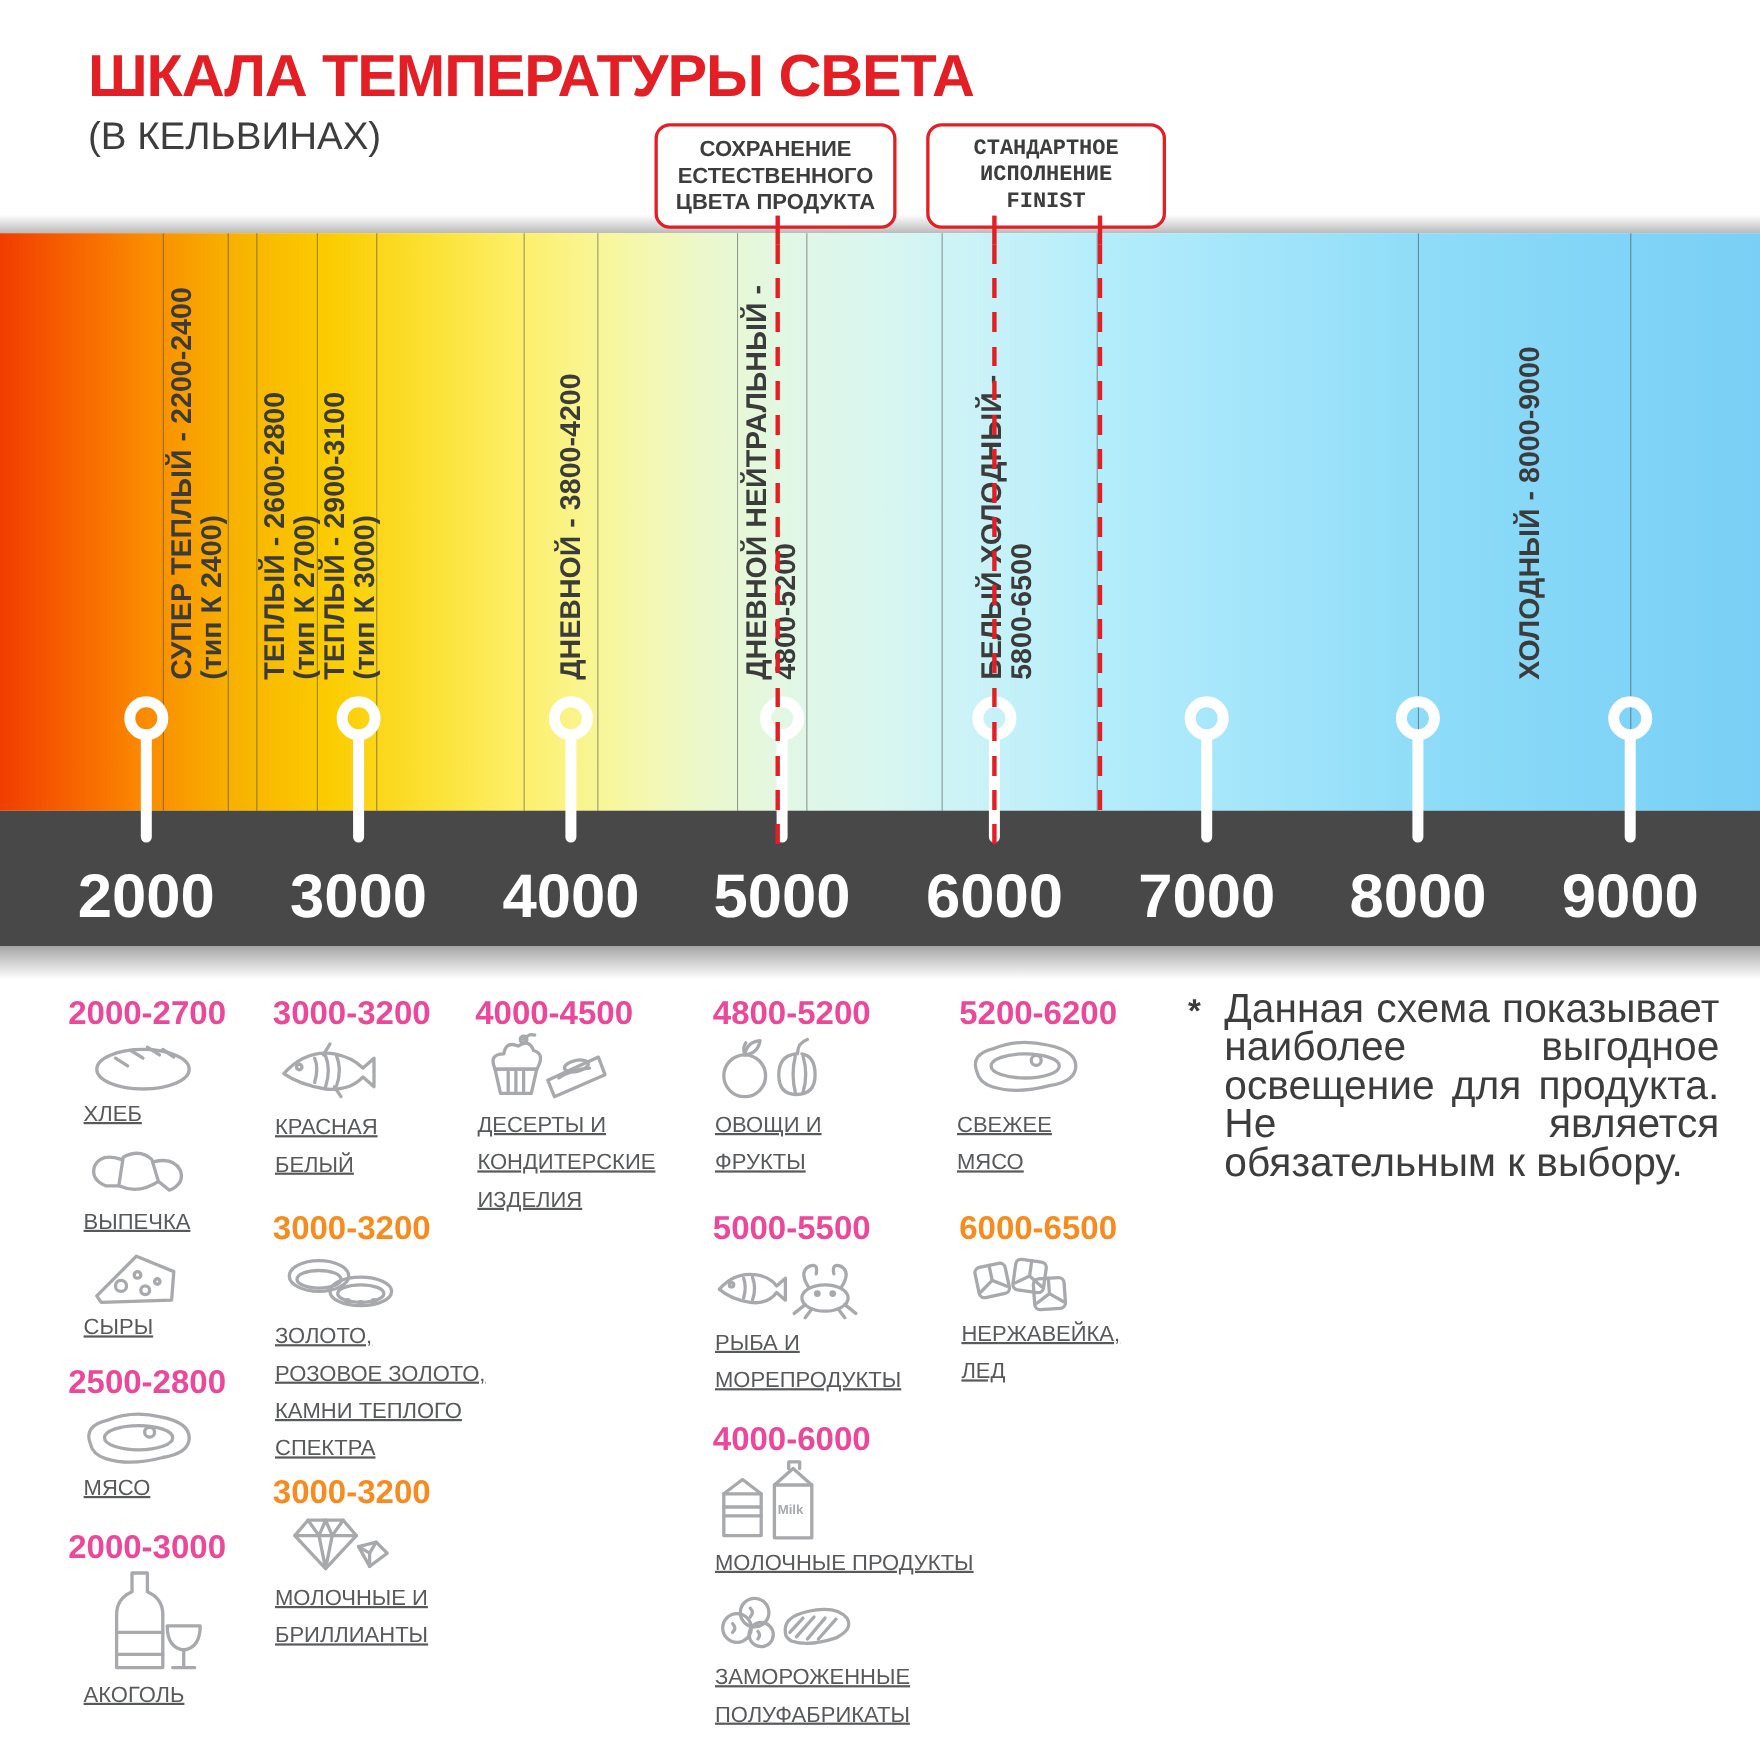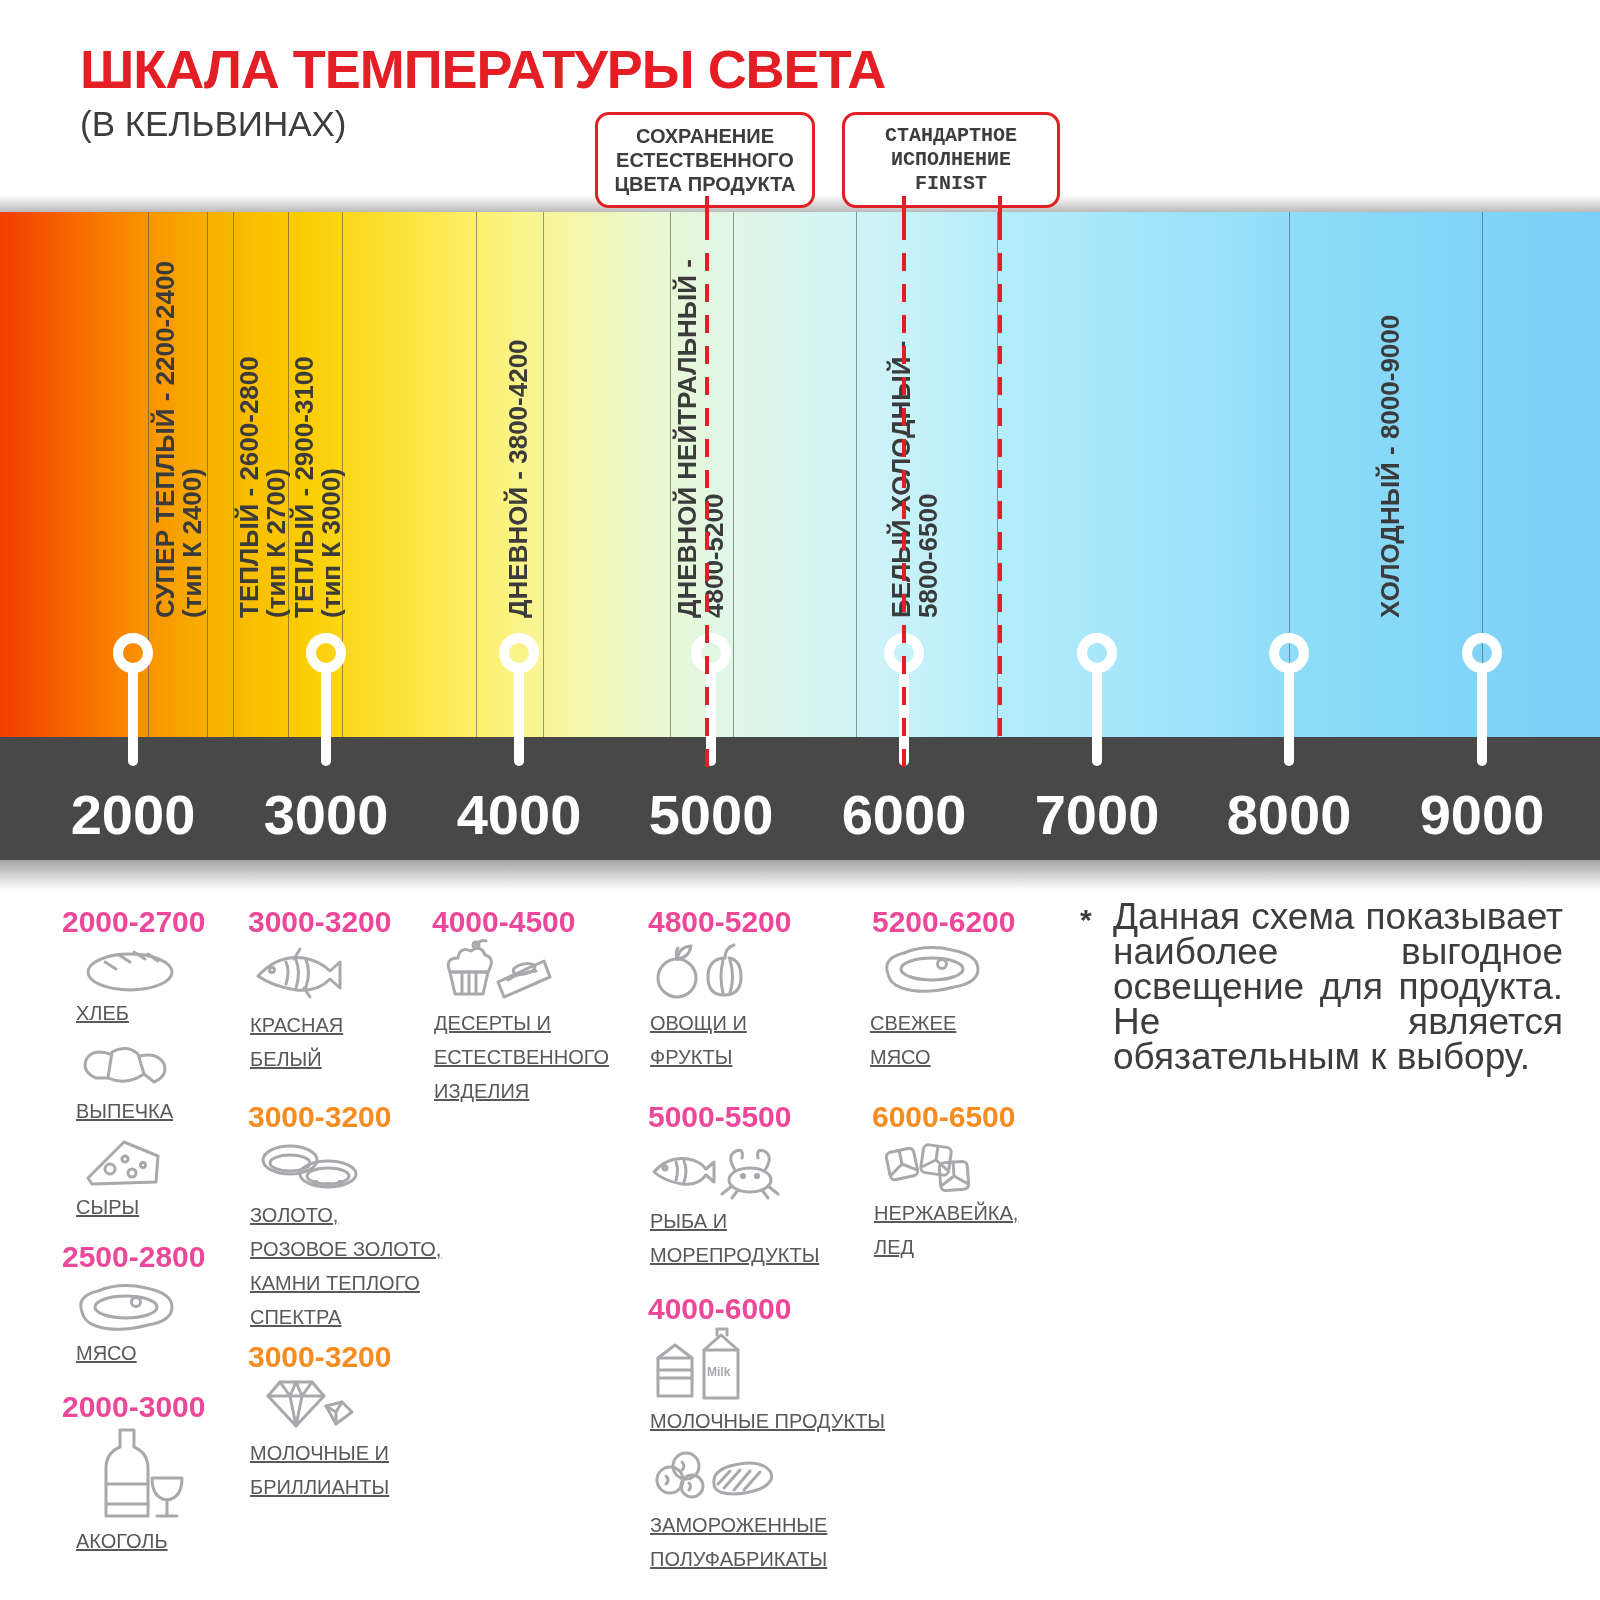--- a/index.html
+++ b/index.html
@@ -254,21 +254,21 @@
     <path d="M14 34 Q8 20 22 20 Q24 8 35 13 Q45 6 49 17 Q60 20 52 34 Z"></path>
     <path d="M14 34 H52 L47 56 H19 Z"></path>
       <path d="M26 36 V54 M33 36 V55 M40 36 V54"></path>
     <circle cx="40" cy="7" r="3"></circle>
       <path d="M40 7 Q45 1 50 3"></path>
     <path d="M62 44 L108 23 L114 39 L68 59 Z"></path>
     <ellipse cx="88" cy="31" rx="11" ry="5" transform="rotate(-12 88 31)"></ellipse>
     <path d="M72 42 Q84 34 100 33"></path>
   </svg>
   <div class="lbl" style="left:434px;top:1006px">ДЕСЕРТЫ И
-ЕСТЕСТВЕННОГО
+КОНДИТЕРСКИЕ
 ИЗДЕЛИЯ</div>
 
   <div class="range red" style="left:648px;top:905px">4800-5200</div>
   <svg class="ic" style="left:650px;top:936px" width="106" height="66" viewBox="0 0 106 66">
     <circle cx="27" cy="42" r="19"></circle>
     <path d="M27 23 Q29 11 41 10 Q39 22 27 23 Z"></path>
       <path d="M27 23 Q25 16 28 12"></path>
     <path d="M73 22 Q58 24 58 41 Q58 59 74 59 Q91 59 91 41 Q91 24 79 22"></path>
     <path d="M73 24 Q69 41 73 57 M80 24 Q85 41 80 57"></path>
       <path d="M75 22 Q75 12 84 9"></path>

